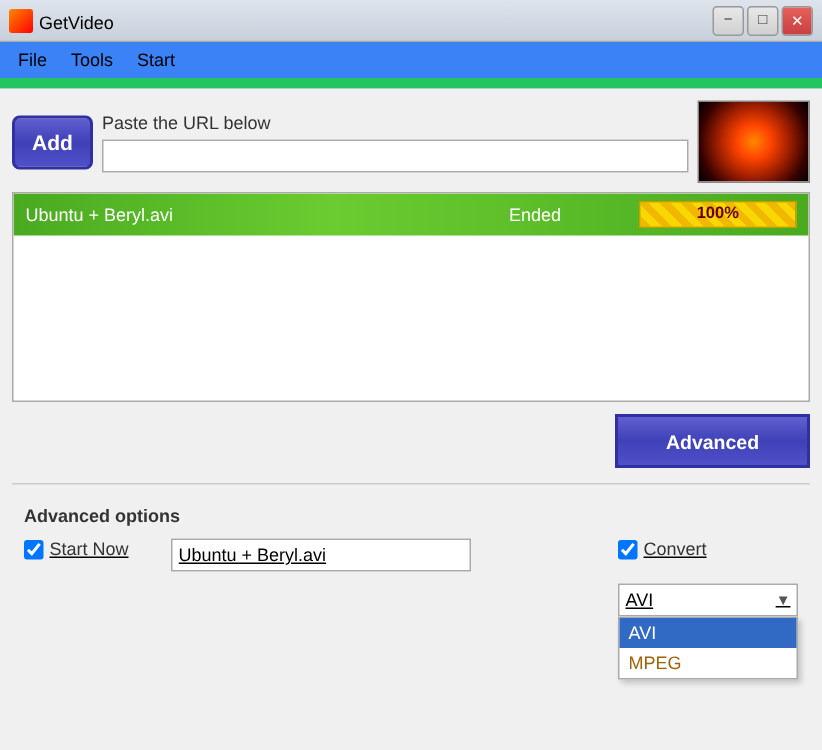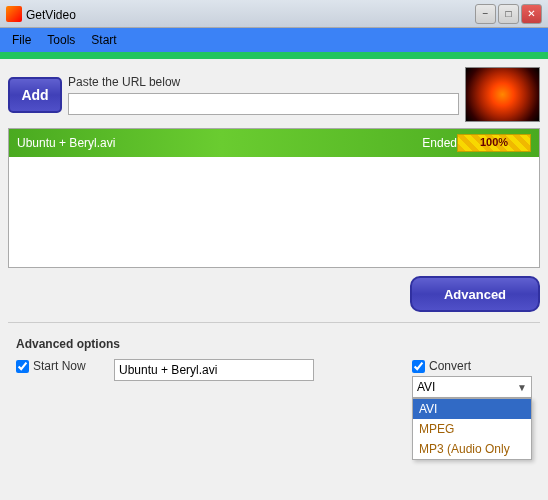--- a/index.html
+++ b/index.html
@@ -156,28 +156,30 @@
     }
     .download-item-name {
       flex: 1;
       font-size: 12px;
       color: white;
       font-weight: normal;
     }
     .download-item-status {
       font-size: 12px;
       color: white;
+      margin-right: 12px;
     }
     .progress-bar-wrap {
-      width: 74px;
+      width: 105px;
       height: 18px;
       border: 1px solid #c0a000;
       background: #f0d000;
       position: relative;
       overflow: hidden;
+      margin-left: 40px;
     }
     .progress-bar-fill {
       position: absolute;
       top: 0; left: 0;
       width: 100%;
       height: 100%;
       background: repeating-linear-gradient(
         45deg,
         #f0b800,
         #f0b800 5px,
@@ -200,21 +202,21 @@
     .advanced-row {
       display: flex;
       justify-content: flex-end;
       margin-bottom: 10px;
     }
     .advanced-btn {
       width: 130px;
       height: 36px;
       background: linear-gradient(to bottom, #6060d0, #4040b8, #5050c8);
       border: 2px solid #3030a0;
-      border-radius: 10px;
+      border-radius: 0;
       color: white;
       font-size: 13px;
       font-weight: bold;
       cursor: pointer;
     }
 
     
     .advanced-section {
       padding: 8px;
       background: #f0f0f0;
@@ -222,20 +224,21 @@
     .advanced-title {
       font-size: 12px;
       color: #333;
       font-weight: bold;
       margin-bottom: 8px;
     }
     .options-row {
       display: flex;
       align-items: flex-start;
       gap: 8px;
+      text-decoration: underline;
     }
     .checkbox-label {
       display: flex;
       align-items: center;
       gap: 4px;
       font-size: 12px;
       color: #333;
       width: 90px;
       flex-shrink: 0;
     }
@@ -248,21 +251,21 @@
       height: 22px;
       border: 1px solid #aaa;
       background: white;
       padding: 2px 4px;
       font-size: 12px;
       outline: none;
     }
     .convert-section {
       display: flex;
       flex-direction: column;
-      gap: 3px;
+      gap: 16px;
       margin-left: auto;
     }
     .convert-label {
       display: flex;
       align-items: center;
       gap: 4px;
       font-size: 12px;
       color: #333;
     }
     .convert-label input[type="checkbox"] {
@@ -384,20 +387,19 @@
           <span>Convert</span>
         </label>
         <div class="dropdown-wrap">
           <div class="dropdown-header">
             <span>AVI</span>
             <span class="dropdown-arrow">▼</span>
           </div>
           <div class="dropdown-list">
             <div class="dropdown-option selected">AVI</div>
             <div class="dropdown-option">MPEG</div>
-            <div class="dropdown-option">MP3 (Audio Only</div>
           </div>
         </div>
       </div>
     </div>
   </div>
 
 </div>
 
 </body></html>

